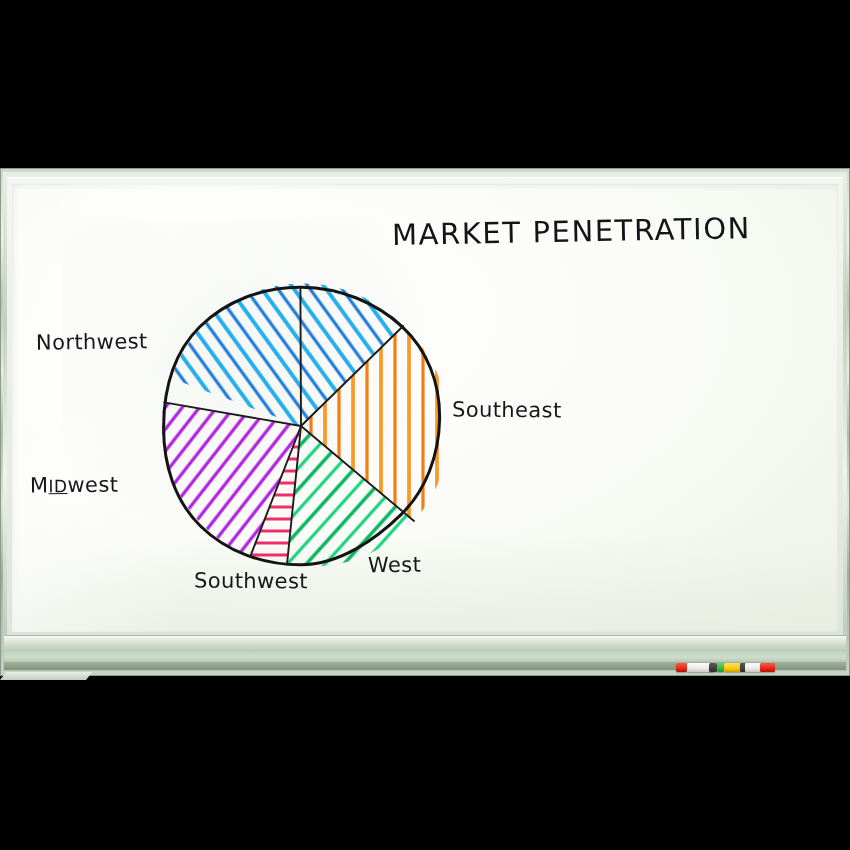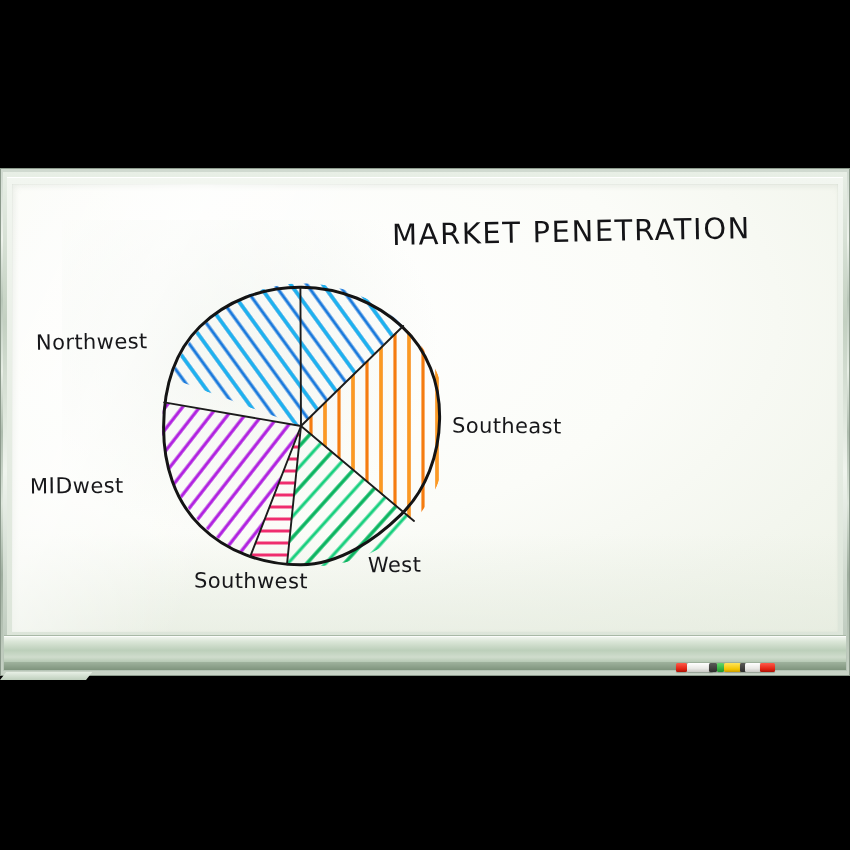--- a/index.html
+++ b/index.html
@@ -191,23 +191,23 @@
     font-family: "DejaVu Sans", sans-serif;
     font-size: 21px;
     color: #17171a;
     white-space: nowrap;
     letter-spacing: 0.4px;
   }
   .label-northwest { left: 36px;  top: 330px; transform: rotate(-0.8deg); }
   .label-midwest   { left: 30px;  top: 473px; transform: rotate(-0.5deg); }
   .label-southwest { left: 194px; top: 569px; transform: rotate(0.4deg);  }
   .label-west      { left: 368px; top: 553px; transform: rotate(-0.6deg); }
-  .label-southeast { left: 452px; top: 398px; transform: rotate(0.5deg); margin-top: 16px;  }
-
-  .sc { font-size: 22px; }
+  .label-southeast { left: 452px; top: 398px; transform: rotate(0.5deg);  }
+
+  .sc { font-size: 17px; text-decoration: underline; }
 </style>
 </head>
 <body>
 
 <div id="stage">
 
   <div id="whiteboard">
 
     <div class="frame-outer"></div>
     <div class="frame-outer2"></div>

